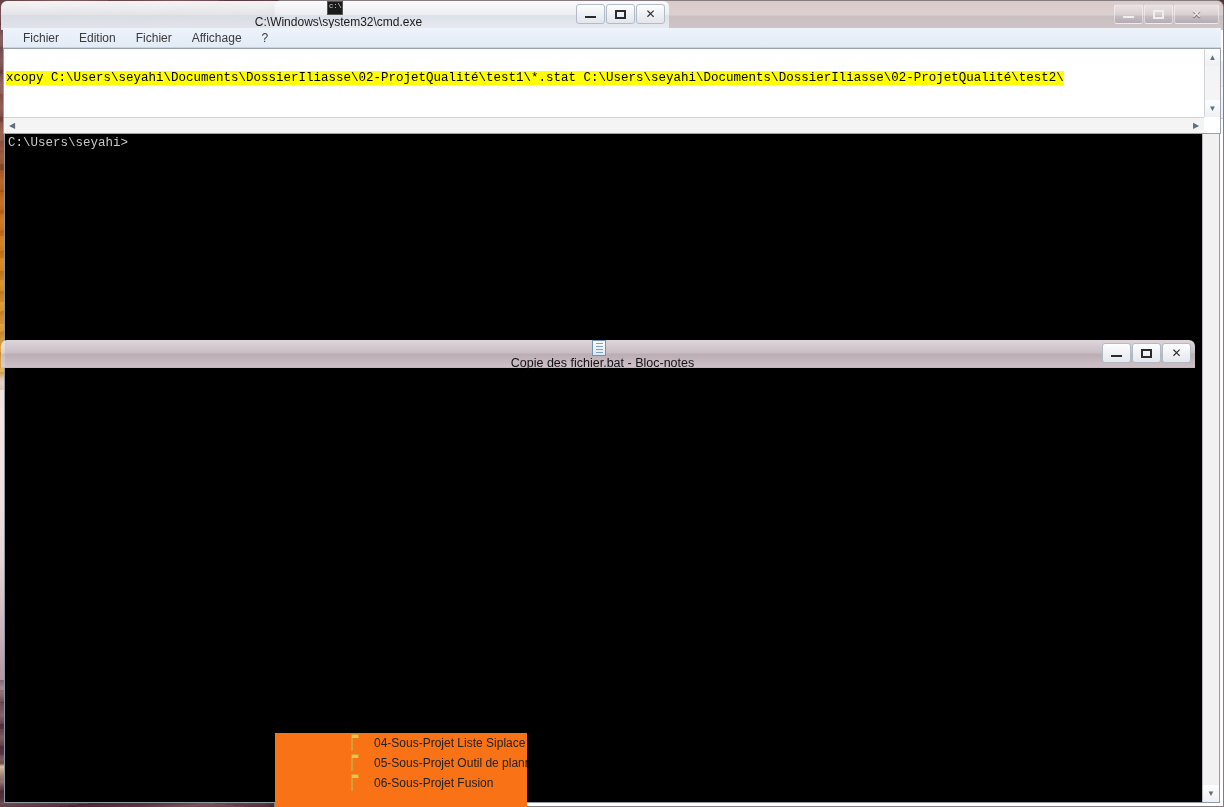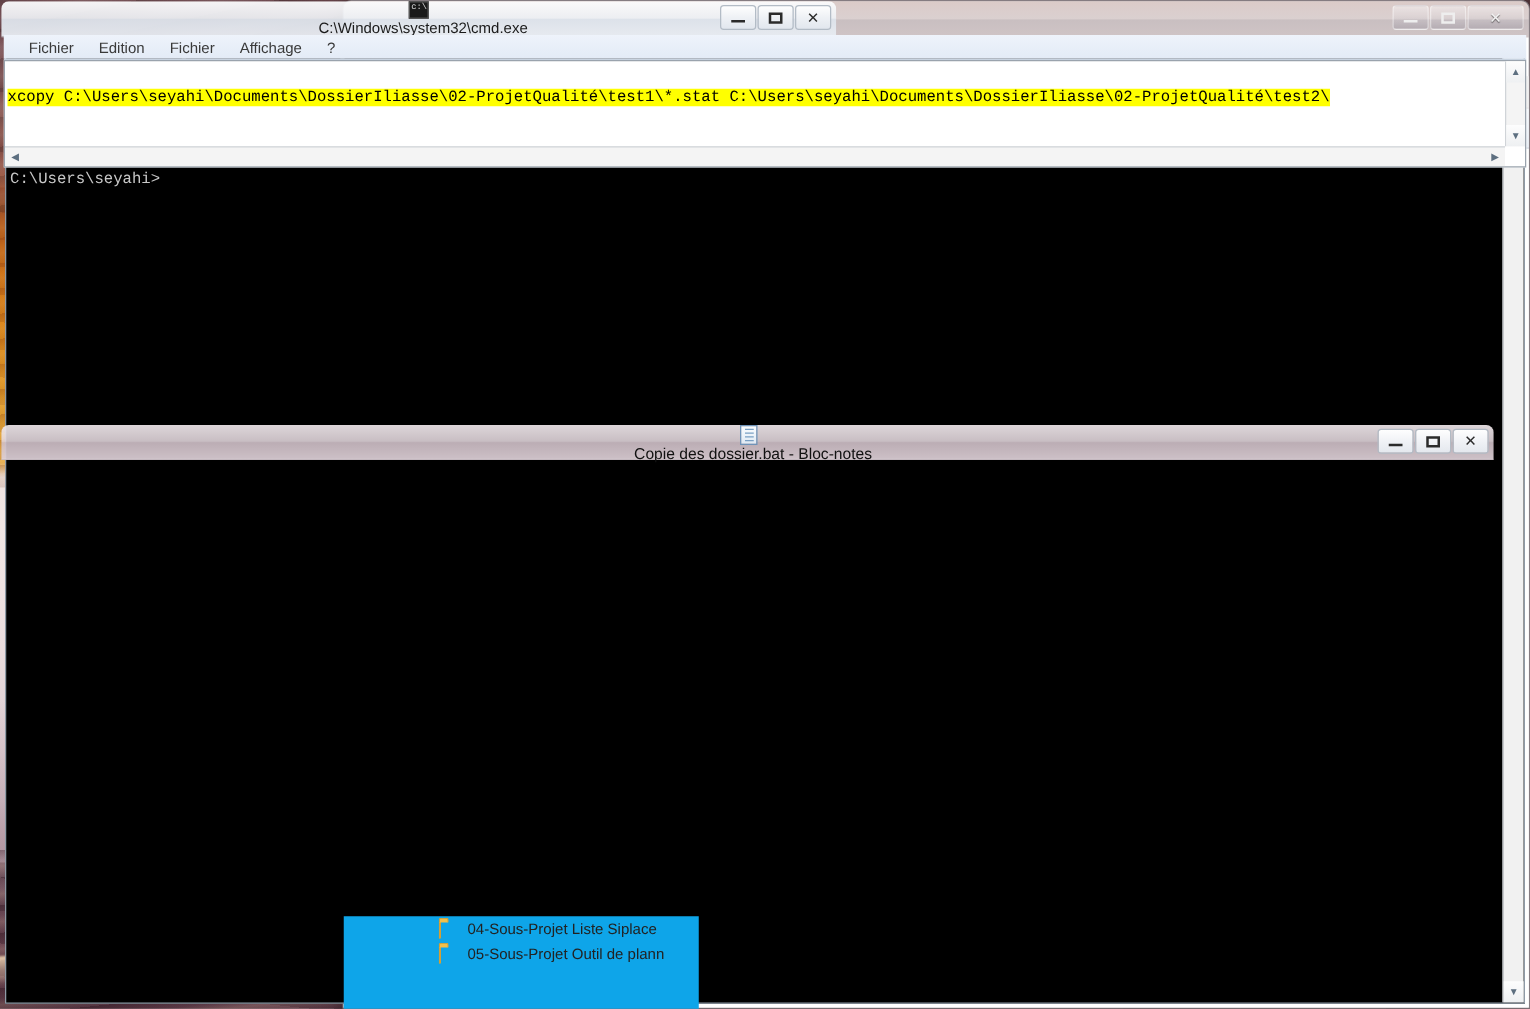--- a/index.html
+++ b/index.html
@@ -630,29 +630,33 @@
       <span class="c">▼</span>
     </div>
     <div class="lib-div"></div>
     <div class="file-row">
       <span class="file-ico"></span>
       <span>20150401.stat</span>
     </div>
   </div>
 </div>
 
-<div style="position:absolute; left:275px; top:733px; width:284px; height:74px; background:#0ea5e9; overflow:hidden; z-index:5;">
+<div style="position:absolute; left:275px; top:733px; width:252px; height:74px; background:#f97316; overflow:hidden; z-index:5;">
   <div id="tree-bottom">
       <div class="tnode" style="padding-left: 76px;">
         <span class="ti"><span class="ico-folder"></span></span>
         <span>04-Sous-Projet Liste Siplace</span>
       </div>
       <div class="tnode" style="padding-left: 76px;">
         <span class="ti"><span class="ico-folder"></span></span>
         <span>05-Sous-Projet Outil de plann</span>
+      </div>
+      <div class="tnode" style="padding-left: 76px;">
+        <span class="ti"><span class="ico-folder"></span></span>
+        <span>06-Sous-Projet Fusion</span>
       </div>
     </div>
 </div>
 
 <div id="cmd">
   <div class="titlebar">
     <span class="cmd-ico"></span>
     <span class="cmd-title">C:\Windows\system32\cmd.exe</span>
     <div class="wbtns">
       <div class="wbtn">
@@ -679,21 +683,21 @@
         <span class="grip"></span>
       </div>
       <div class="sb-arrow" style="position:absolute;bottom:0;left:0;right:0;">▼</div>
     </div>
   </div>
 </div>
 
 <div id="notepad">
   <div class="titlebar">
     <span class="np-ico"></span>
-    <span class="np-title">Copie des dossier.bat - Bloc-notes</span>
+    <span class="np-title">Copie des fichier.bat - Bloc-notes</span>
     <div class="wbtns">
       <div class="wbtn">
           <span class="mn"></span>
         </div>
       <div class="wbtn">
           <span class="mx"></span>
         </div>
       <div class="wbtn">✕</div>
     </div>
   </div>

